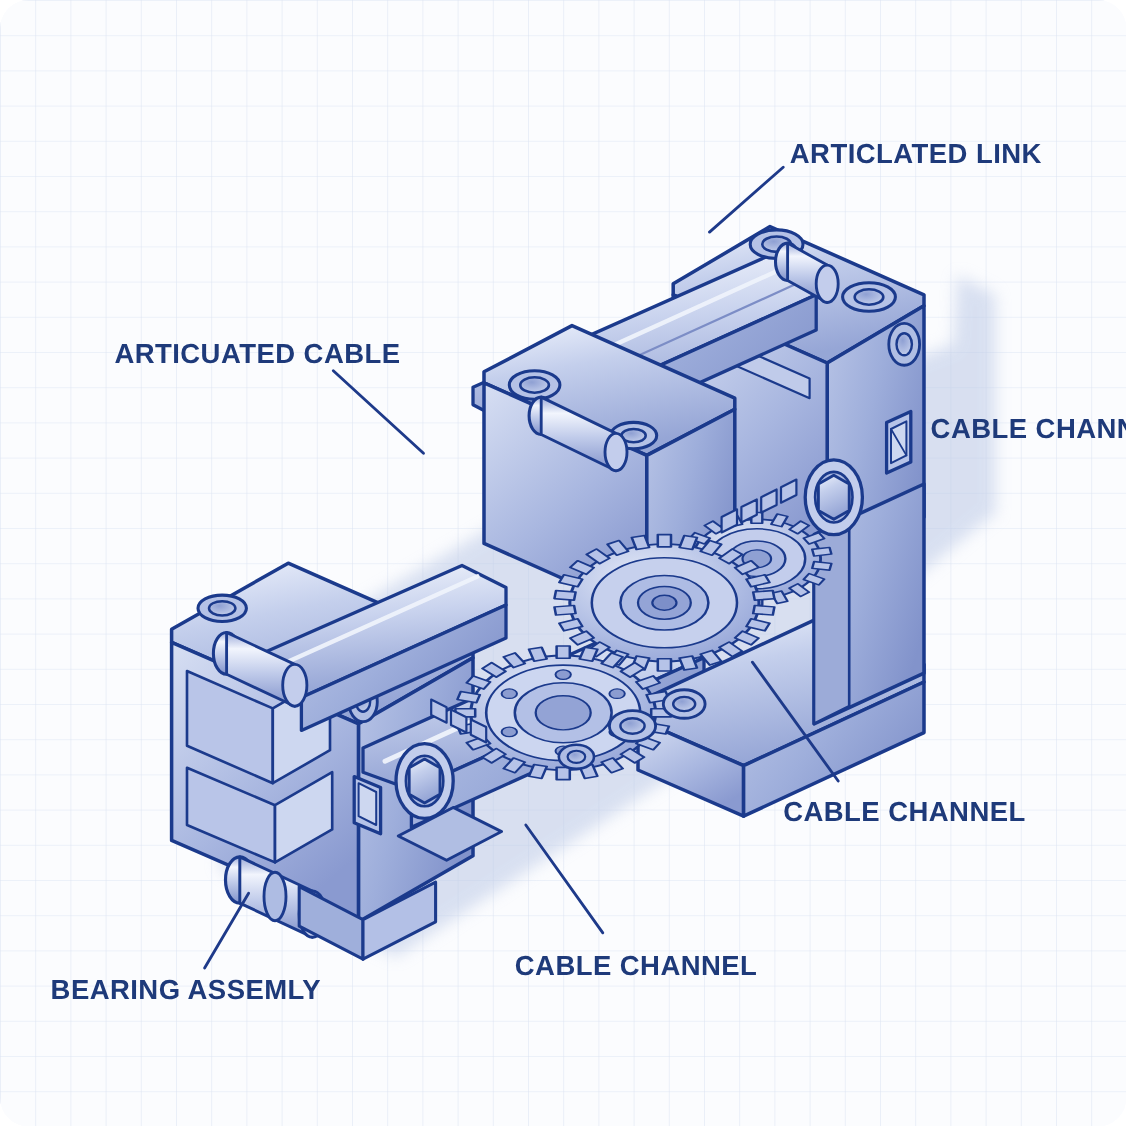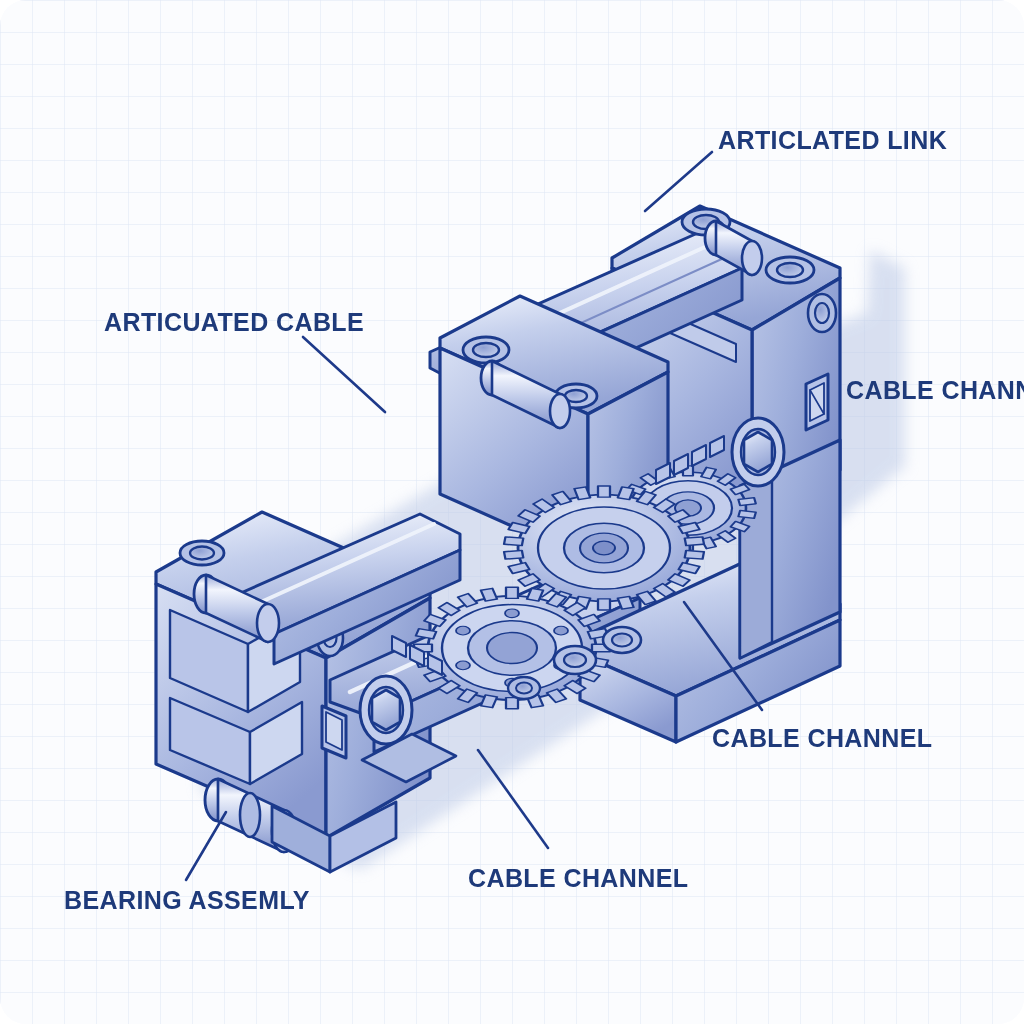--- a/index.html
+++ b/index.html
@@ -412,15 +412,15 @@
   <div class="callout" style="left:718px; top:128px;">ARTICLATED LINK</div>
 
   <div class="callout" style="left:104px; top:310px;">ARTICUATED CABLE</div>
 
   <div class="callout" style="left:846px; top:378px;">CABLE CHANNEL</div>
 
   <div class="callout" style="left:712px; top:726px;">CABLE CHANNEL</div>
 
   <div class="callout" style="left:468px; top:866px;">CABLE CHANNEL</div>
 
-  <div class="callout" style="left:64px; top:888px;">BEARING ASSEMLY</div>
+  <div class="callout" style="left:46px; top:888px;">BEARING ASSEMLY</div>
 
 </div>
 
 </body></html>

